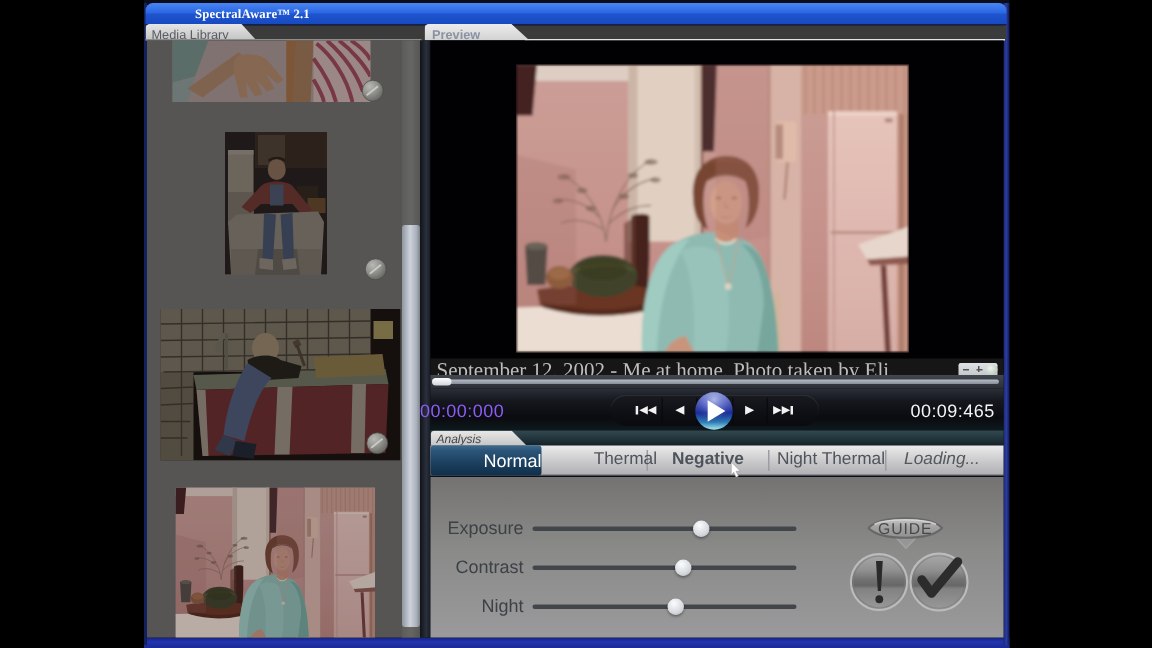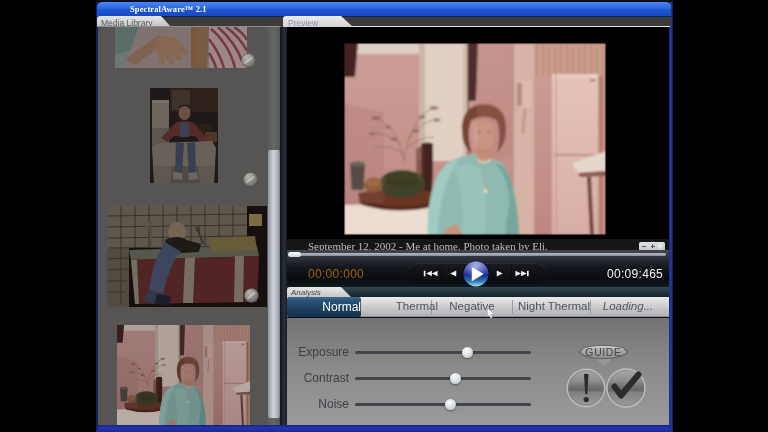--- a/index.html
+++ b/index.html
@@ -29,21 +29,21 @@
   <div class="abs" style="left:97px;top:16.5px;width:574px;height:10.5px;background:#3b3b3b;"></div>
 
   <div class="abs" style="left:97px;top:16px;width:74px;height:11px;
     background:linear-gradient(#e6e6e6,#c2c2c2);border-radius:3px 0 0 0;
     clip-path:polygon(0 0,64px 0,74px 11px,0 11px);"></div>
   <div class="abs" style="left:101px;top:17.5px;color:#585d64;font-size:8.5px;">Media Library</div>
 
   <div class="abs" style="left:283px;top:16px;width:70px;height:11px;
     background:linear-gradient(#ececec,#d2d2d2);
     clip-path:polygon(0 0,58px 0,70px 11px,0 11px);border-radius:3px 0 0 0;"></div>
-  <div class="abs" style="left:288px;top:17.5px;color:#8a92a2;font-size:8.5px;">Preview</div>
+  <div class="abs" style="left:288px;top:17.5px;color:#8a92a2;font-size:8.5px;font-weight:bold;">Preview</div>
 
   <div class="abs" style="left:350px;top:25.5px;width:320px;height:1.5px;background:#dfe3e6;"></div>
 
   <div class="abs" style="left:97px;top:26.2px;width:184px;height:1px;background:#8e8e8e;"></div>
 
   <div class="abs" style="left:98px;top:27px;width:183px;height:398px;background:#565554;"></div>
 
   <div class="abs" style="left:268px;top:27px;width:12px;height:398px;background:linear-gradient(90deg,#5c5c5a,#666663 50%,#555553);"></div>
 
   <div class="abs" style="left:268px;top:150px;width:12px;height:268px;border-radius:2px;
@@ -319,21 +319,21 @@
   </svg>
 
   <div class="abs" style="left:287px;top:27px;width:382px;height:222px;background:#010103;"></div>
 
   <svg class="abs" style="left:344px;top:43px;" width="262" height="192" viewBox="0 0 262 192">
     <use href="#photoimg"></use>
     <rect width="262" height="192" fill="none" stroke="#2a1014" stroke-width="2" opacity="0.35"></rect>
   </svg>
 
   <div class="abs" style="left:287px;top:239px;width:382px;height:10.5px;background:#161616;"></div>
-  <div class="abs" style="left:291px;top:240px;color:#bdbdbd;font-family:'Liberation Serif',serif;font-size:11px;margin-left:17px;">September 12, 2002 - Me at home. Photo taken by Eli.</div>
+  <div class="abs" style="left:291px;top:240px;color:#bdbdbd;font-family:'Liberation Serif',serif;font-size:14px;">September 12, 2002 - Me at home. Photo taken by Eli.</div>
   <div class="abs" style="left:639px;top:242px;width:26px;height:8.5px;border-radius:1.5px;
     background:linear-gradient(#dfe2e5,#c2c6ca);"></div>
   <div class="abs" style="left:641.5px;top:245.5px;width:4px;height:1.2px;background:#555;"></div>
   <div class="abs" style="left:650.5px;top:245.5px;width:4px;height:1.2px;background:#555;"></div>
   <div class="abs" style="left:652px;top:244px;width:1.2px;height:4px;background:#555;"></div>
   <div class="abs" style="left:657px;top:242.5px;width:7.5px;height:7.5px;border-radius:50%;
     background:radial-gradient(circle at 40% 35%,#eef4ec,#c2cec2 70%,#9aa89c);"></div>
 
   <div class="abs" style="left:287px;top:249.5px;width:382px;height:9px;background:linear-gradient(#43474f,#2b2e35);"></div>
   <div class="abs" style="left:299px;top:253px;width:367px;height:3px;background:linear-gradient(#b8bec6,#868d98);border-radius:2px;"></div>
@@ -381,61 +381,61 @@
         <stop offset="0" stop-color="#c3cbee" stop-opacity="0.8"></stop>
         <stop offset="0.55" stop-color="#8d98dd" stop-opacity="0.25"></stop>
         <stop offset="1" stop-opacity="0"></stop>
       </radialGradient>
     </defs>
     <circle cx="13" cy="13" r="12.5" fill="url(#pg)"></circle>
     <circle cx="13" cy="13" r="12.5" fill="url(#pgh)"></circle>
     <path d="M8.8 5.8v14.4L20.6 13z" fill="#fff"></path>
   </svg>
 
-  <div class="abs" style="left:308px;top:266.5px;color:#a16207;font-size:12px;letter-spacing:0.3px;text-align:right;">00:00:000</div>
+  <div class="abs" style="left:280px;top:266.5px;color:#8b5cf6;font-size:12px;letter-spacing:0.3px;text-align:right;">00:00:000</div>
   <div class="abs" style="left:607px;top:266.5px;width:55px;text-align:right;color:#f4f4f6;font-size:12px;letter-spacing:0.3px;">00:09:465</div>
 
   <div class="abs" style="left:287px;top:287px;width:382px;height:10px;background:linear-gradient(#33494f 0%,#273c44 35%,#142228 100%);"></div>
   <div class="abs" style="left:287px;top:287px;width:64px;height:10px;
     background:linear-gradient(#e8e8e8,#c6c6c6);clip-path:polygon(0 0,54px 0,64px 10px,0 10px);border-radius:3px 0 0 0;"></div>
   <div class="abs" style="left:291px;top:287.5px;color:#444;font-size:8px;font-style:italic;">Analysis</div>
 
   <div class="abs" style="left:287px;top:297px;width:382px;height:20px;
     background:linear-gradient(#ebebeb,#c7c7c9 60%,#b2b2b6);border-bottom:1px solid #8c8c90;"></div>
 
   <div class="abs" style="left:431px;top:300px;width:1px;height:14px;background:#999ea4;"></div>
   <div class="abs" style="left:512px;top:300px;width:1px;height:14px;background:#999ea4;"></div>
   <div class="abs" style="left:590px;top:300px;width:1px;height:14px;background:#999ea4;"></div>
 
   <div class="abs" style="left:287px;top:297px;width:74px;height:20px;border-radius:2px;
     background:linear-gradient(#3e6a8e 0%,#2a5578 18%,#1b3f5e 60%,#102f4a 100%);"></div>
   <div class="abs" style="left:287px;top:300px;width:74px;text-align:right;color:#fff;font-size:12px;">Normal</div>
   <div class="abs" style="left:362px;top:300px;width:76px;text-align:right;color:#4e545c;font-size:11.5px;">Thermal</div>
-  <div class="abs" style="left:434px;top:300px;width:76px;text-align:center;color:#4e545c;font-size:11.5px;">Negative</div>
+  <div class="abs" style="left:434px;top:300px;width:76px;text-align:center;color:#4e545c;font-size:11.5px;font-weight:bold;">Negative</div>
   <div class="abs" style="left:514px;top:300px;width:80px;text-align:center;color:#4e545c;font-size:11.5px;">Night Thermal</div>
   <div class="abs" style="left:592px;top:300px;width:72px;text-align:center;color:#53595f;font-size:11.5px;font-style:italic;">Loading...</div>
 
   <svg class="abs" style="left:486.5px;top:308px;" width="8" height="11" viewBox="0 0 8 11">
     <path d="M0.5 0l6 6-2.8 0.2 1.6 3.2-1.6 0.8-1.5-3.3L0.5 8.6z" fill="#fff" stroke="#999" stroke-width="0.4"></path>
   </svg>
 
   <div class="abs" style="left:287px;top:318px;width:382px;height:107px;
     background:linear-gradient(#747372 0%,#8a8a89 45%,#9a9a9c 100%);"></div>
 
   <div class="abs" style="left:287px;top:345px;width:62px;text-align:right;color:#3c4146;font-size:12px;">Exposure</div>
   <div class="abs" style="left:355px;top:350.5px;width:176px;height:3px;background:#42464a;border-radius:2px;"></div>
   <div class="abs" style="left:462px;top:346.5px;width:11px;height:11px;border-radius:50%;
     background:radial-gradient(circle at 40% 30%,#fbfcfd,#d5d9de 60%,#aeb3b8);box-shadow:0 1px 2px rgba(0,0,0,0.4);"></div>
 
   <div class="abs" style="left:287px;top:371px;width:62px;text-align:right;color:#3c4146;font-size:12px;">Contrast</div>
   <div class="abs" style="left:355px;top:376.5px;width:176px;height:3px;background:#42464a;border-radius:2px;"></div>
   <div class="abs" style="left:450px;top:372.5px;width:11px;height:11px;border-radius:50%;
     background:radial-gradient(circle at 40% 30%,#fbfcfd,#d5d9de 60%,#aeb3b8);box-shadow:0 1px 2px rgba(0,0,0,0.4);"></div>
 
-  <div class="abs" style="left:287px;top:397px;width:62px;text-align:right;color:#3c4146;font-size:12px;">Noise</div>
+  <div class="abs" style="left:287px;top:397px;width:62px;text-align:right;color:#3c4146;font-size:12px;">Night</div>
   <div class="abs" style="left:355px;top:402.5px;width:176px;height:3px;background:#42464a;border-radius:2px;"></div>
   <div class="abs" style="left:445px;top:398.5px;width:11px;height:11px;border-radius:50%;
     background:radial-gradient(circle at 40% 30%,#fbfcfd,#d5d9de 60%,#aeb3b8);box-shadow:0 1px 2px rgba(0,0,0,0.4);"></div>
 
   <svg class="abs" style="left:555px;top:336px;" width="100" height="82" viewBox="0 0 100 82">
     <defs>
       <linearGradient id="gb" x1="0" y1="0" x2="0" y2="1">
         <stop offset="0" stop-color="#cacaca"></stop>
         <stop offset="0.45" stop-color="#a2a2a2"></stop>
         <stop offset="1" stop-color="#909090"></stop>

